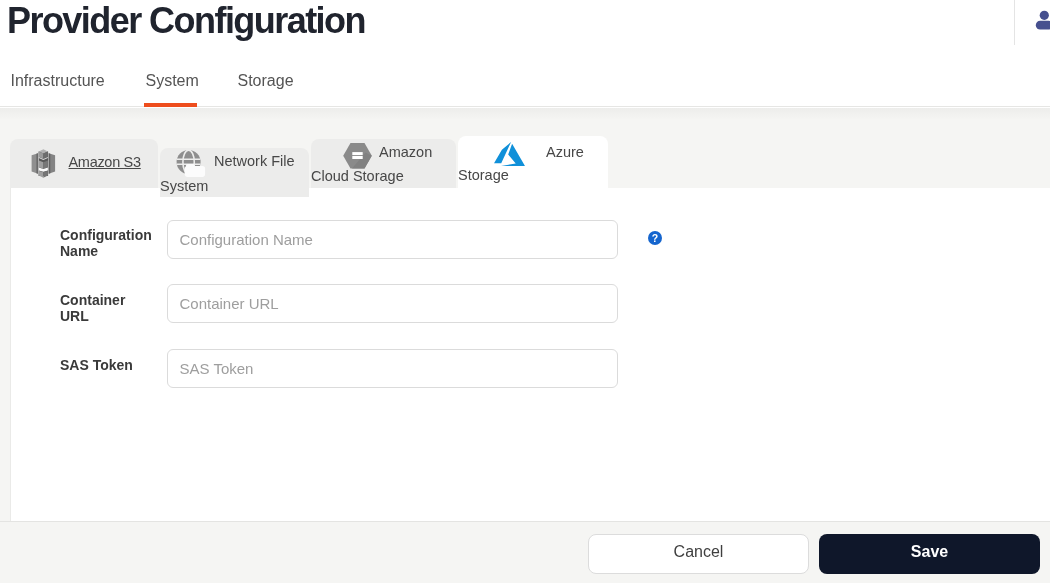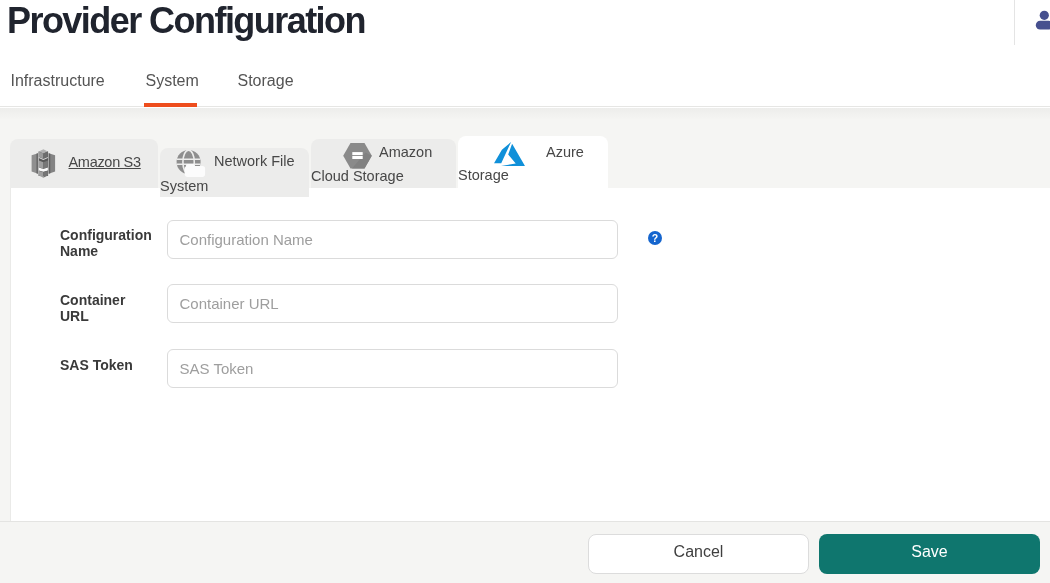--- a/index.html
+++ b/index.html
@@ -35,21 +35,21 @@
   
   .flabel { position:absolute; left:60px; width:96px; font-size:14px; font-weight:bold; color:#3a3a3a; line-height:15.5px; }
   .finput { position:absolute; left:167px; width:451px; height:39px; border:1px solid #dbdbdb; border-radius:6px; background:#fff; }
   .fplace { position:absolute; left:11.5px; top:9.5px; font-size:15px; color:#9e9e9e; }
   .help { position:absolute; left:648px; top:231px; width:14px; height:14px; }
 
   
   .footer { position:absolute; left:0; top:521px; width:1050px; height:62px; background:#f5f5f3; border-top:1px solid #e4e4e2; }
   .btn { position:absolute; top:12px; height:40px; border-radius:8px; font-size:16px; display:flex; align-items:center; justify-content:center; padding-bottom:4px; }
   .btn-cancel { left:588px; width:221px; background:#fff; border:1px solid #dcdcdc; color:#3f3f3f; }
-  .btn-save { left:819px; width:221px; background:#0f766e; color:#fff; font-weight:normal; }
+  .btn-save { left:819px; width:221px; background:#0f172a; color:#fff; font-weight:bold; }
 </style>
 </head>
 <body>
   <div class="page"></div>
   <div class="page-shadow"></div>
 
   <div class="header">
     <div class="title">Provider Configuration</div>
     <div class="nav">
       <span class="nav-item" style="left:0">Infrastructure</span>

